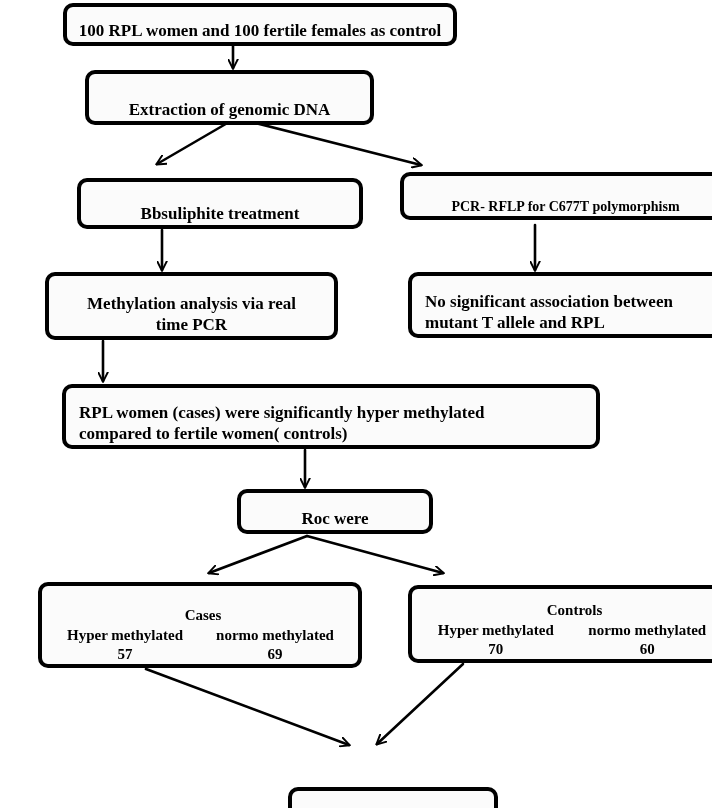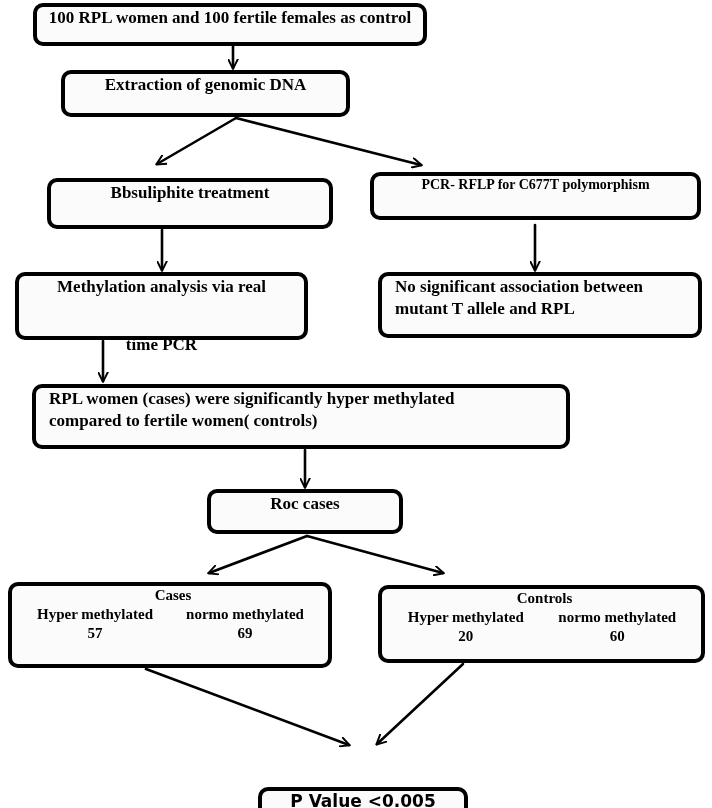--- a/index.html
+++ b/index.html
@@ -16,39 +16,40 @@
     font-family: "Liberation Serif", "DejaVu Serif", serif;
   }
   .node {
     position: absolute;
     box-sizing: border-box;
     background: #fbfbfb;
     border: 4px solid #000000;
     border-radius: 10px;
     display: flex;
     flex-direction: column;
-    justify-content: flex-start;
+    justify-content: flex-end;
     color: #000000;
     font-family: "Liberation Serif", "DejaVu Serif", serif;
     font-weight: 700;
     line-height: 1.28;
+    margin-left: 30px;
   }
   .node .line {
     display: block;
     width: 100%;
   }
   .center { text-align: center; }
   .leftal { text-align: left; padding: 0 13px; }
 
   
   #n-cohort      { left: 33px;  top: 3px;   width: 394px; height: 43px;  font-size: 17px; }
-  #n-extraction  { left: 61px;  top: 70px;  width: 289px; height: 47px;  font-size: 17px; }
+  #n-extraction  { left: 55px;  top: 70px;  width: 289px; height: 55px;  font-size: 17px; }
   #n-bisulphite  { left: 47px;  top: 178px; width: 286px; height: 51px;  font-size: 17px; }
   #n-pcrrflp     { left: 370px; top: 172px; width: 331px; height: 48px;  font-size: 14px; }
-  #n-methylation { left: 15px;  top: 272px; width: 293px; height: 68px;  font-size: 17px; gap: 36px; }
+  #n-methylation { left: 15px;  top: 272px; width: 293px; height: 68px;  font-size: 17px; }
   #n-nosig       { left: 378px; top: 272px; width: 324px; height: 66px;  font-size: 17px; }
   #n-hyper       { left: 32px;  top: 384px; width: 538px; height: 65px;  font-size: 17px; }
   #n-roc         { left: 207px; top: 489px; width: 196px; height: 45px;  font-size: 17px; }
   #n-cases       { left: 8px;   top: 582px; width: 324px; height: 86px;  font-size: 15px; }
   #n-controls    { left: 378px; top: 585px; width: 327px; height: 78px;  font-size: 15px; }
   #n-pvalue      { left: 258px; top: 787px; width: 210px; height: 49px;  font-size: 17px;
                    font-family: "DejaVu Sans", "Liberation Sans", sans-serif; font-weight: 700; }
 
   
   .grp { width: 100%; }
@@ -130,21 +131,21 @@
     <span class="line leftal">No  significant  association  between</span>
     <span class="line leftal">mutant  T allele and RPL</span>
   </div>
 
   <div class="node" id="n-hyper">
     <span class="line leftal">RPL   women   (cases)   were   significantly   hyper   methylated</span>
     <span class="line leftal">compared to fertile women( controls)</span>
   </div>
 
   <div class="node" id="n-roc">
-    <span class="line center">Roc cases</span>
+    <span class="line center">Roc were</span>
   </div>
 
   <div class="node" id="n-cases">
     <div class="grp">
       <div class="grp-title">Cases</div>
       <div class="grp-row">
         <div class="grp-cell">Hyper methylated</div>
         <div class="grp-cell">normo methylated</div>
       </div>
       <div class="grp-row">
@@ -155,21 +156,21 @@
   </div>
 
   <div class="node" id="n-controls">
     <div class="grp">
       <div class="grp-title">Controls</div>
       <div class="grp-row">
         <div class="grp-cell">Hyper methylated</div>
         <div class="grp-cell">normo methylated</div>
       </div>
       <div class="grp-row">
-        <div class="grp-cell">20</div>
+        <div class="grp-cell">70</div>
         <div class="grp-cell">60</div>
       </div>
     </div>
   </div>
 
   <div class="node" id="n-pvalue">
     <span class="line center">P Value &lt;0.005</span>
   </div>
 
 </div>

